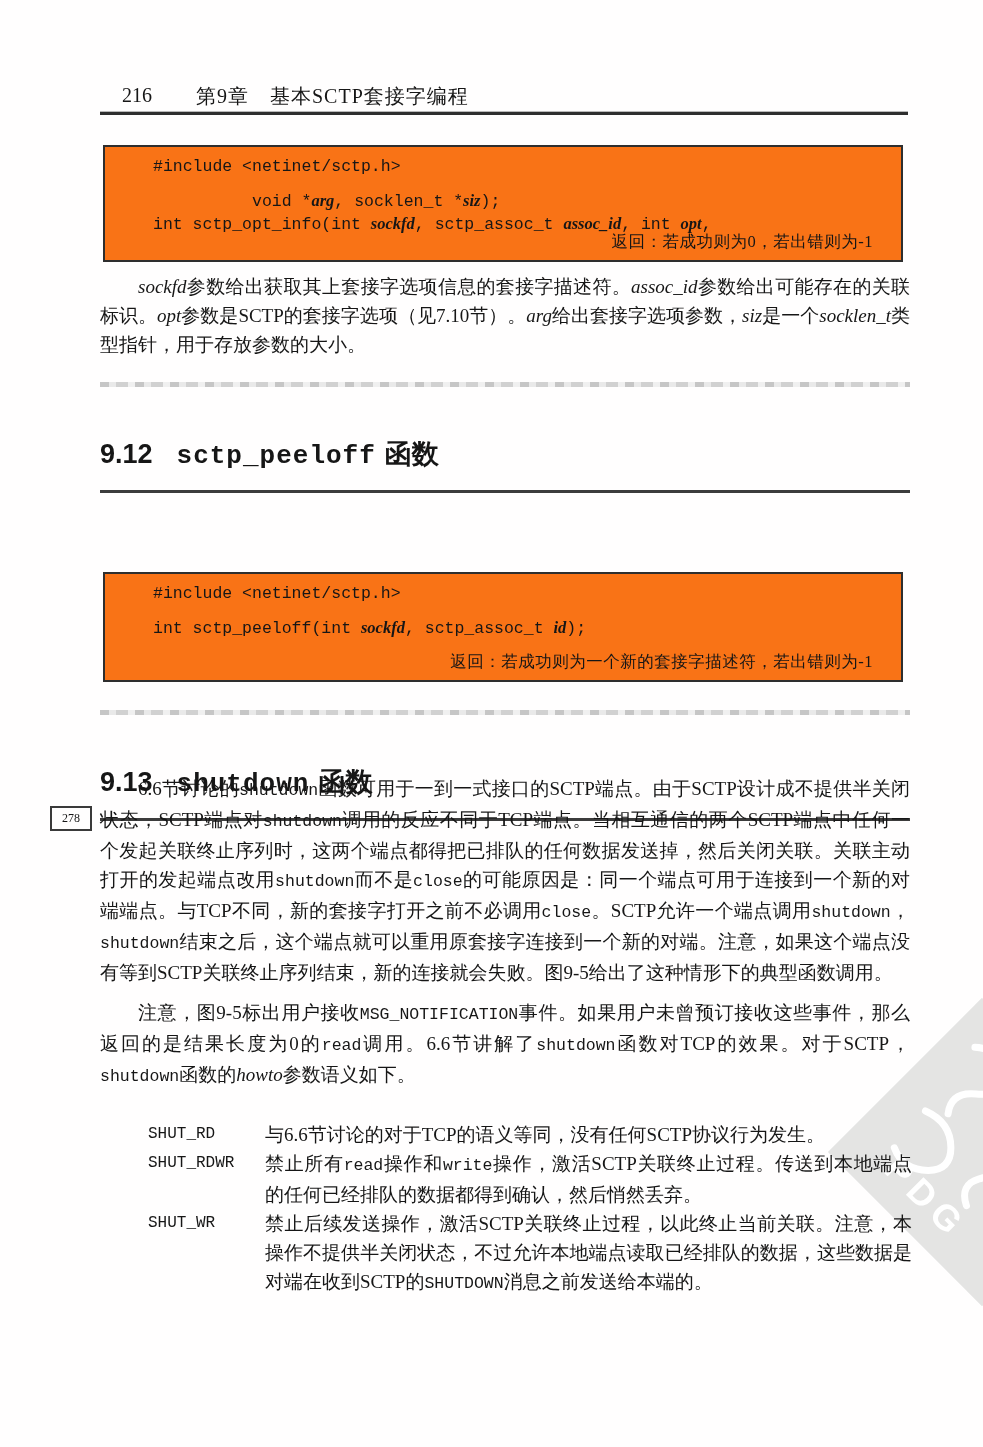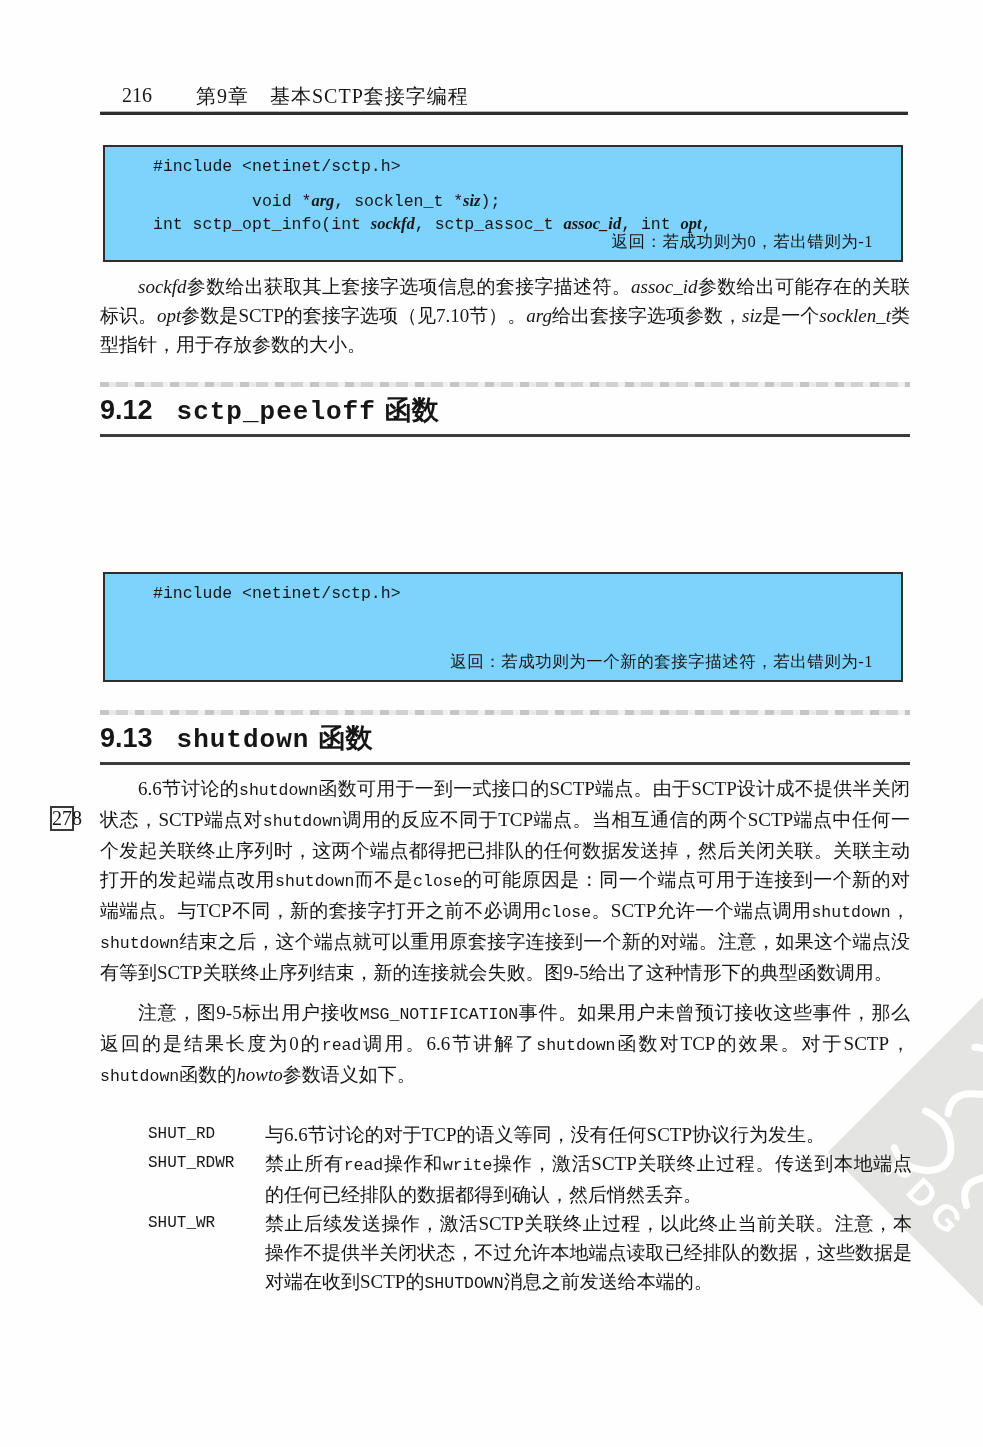--- a/index.html
+++ b/index.html
@@ -25,21 +25,21 @@
   .runhead-pagenum { position:absolute; left:122px; top:84px; font-size:20px; z-index:1;text-align:right; }
   .runhead-chapter { position:absolute; left:196px; top:83px; font-size:20px; letter-spacing:1px; z-index:1; }
   .runhead-rule {
     position:absolute; left:100px; top:111px; width:808px; height:4px; z-index:1;
     background:linear-gradient(180deg,#b9b9b9 0 1px,#2e2e2e 1px 4px);
   }
 
   
   .codebox {
     position:absolute; left:103px; width:800px; z-index:1;
-    border:2px solid #2e2e2e; background:#7dd3fc; box-sizing:border-box;
+    border:2px solid #2e2e2e; background:#f97316; box-sizing:border-box;
   }
   #codebox-1 { top:145px; height:117px; }
   #codebox-2 { top:572px; height:110px; }
   .codebox-lines { padding:9px 0 0 48px; }
   .code-line {
     font-family:"Liberation Mono", monospace; font-size:16px;
     line-height:22px; white-space:pre;
   }
   .code-line.blank { height:12px; }
   .seg-param { font-family:"Liberation Serif", serif; font-style:italic; font-weight:bold; font-size:16.5px; }
@@ -60,37 +60,37 @@
   .seg-it    { font-style:italic; }
 
   
   .section-heading { position:absolute; left:100px; width:810px; z-index:1; }
   #section-912 { top:382px; }
   #section-913 { top:710px; }
   .heading-band {
     height:5px;
     background:repeating-linear-gradient(90deg,#c6c6c6 0 9px,#e9e9e9 9px 16px,#d1d1d1 16px 28px,#f0f0f0 28px 35px);
   }
-  .heading-row { padding:5px 0 6px 0; font-weight:bold; }
+  .heading-row { padding:5px 0 18px 0; font-weight:bold;margin-top:44px; }
   .heading-number {
     font-family:"Liberation Sans", sans-serif; font-size:27px; margin-right:24px;
   }
   .heading-code {
     font-family:"Liberation Mono", monospace; font-size:26px; font-weight:bold; letter-spacing:1px;
   }
   .heading-cn {
     font-family:"Liberation Sans", sans-serif; font-size:27px; margin-left:9px;
   }
   .heading-rule { height:3px; background:#3c3c3c; }
 
   
   .margin-marker {
-    position:absolute; left:50px; top:806px; width:24px; height:25px; z-index:1;
+    position:absolute; left:50px; top:806px; width:42px; height:25px; z-index:1;
     border:2px solid #3a3a3a; box-sizing:border-box;
-    font-size:20px; line-height:21px; text-align:center;
+    font-size:12px; line-height:21px; text-align:center;
   }
 
   
   .def-list {
     position:absolute; left:148px; top:1084px; width:764px; z-index:1;
     font-size:19px; line-height:29px;margin-top:36px;
   }
   .def-item { display:flex; }
   .def-term {
     flex:0 0 117px; font-family:"Liberation Mono", monospace;
@@ -137,20 +137,21 @@
       <span class="heading-number">9.12</span><span class="heading-code">sctp_peeloff</span><span class="heading-cn">函数</span>
     </div>
     <div class="heading-rule"></div>
   </div>
 
 
   <div class="codebox" id="codebox-2">
     <div class="codebox-lines">
         <div class="code-line"><span class="seg-mono">#include &lt;netinet/sctp.h&gt;</span></div>
         <div class="code-line blank"></div>
+        <div class="code-line"><span class="seg-mono">int sctp_peeloff(int </span><span class="seg-param">sockfd</span><span class="seg-mono">, sctp_assoc_t </span><span class="seg-param">id</span><span class="seg-mono">);</span></div>
       </div>
     <div class="return-note">返回：若成功则为一个新的套接字描述符，若出错则为-1</div>
   </div>
 
   <div class="section-heading" id="section-913">
     <div class="heading-band"></div>
     <div class="heading-row">
       <span class="heading-number">9.13</span><span class="heading-code">shutdown</span><span class="heading-cn">函数</span>
     </div>
     <div class="heading-rule"></div>

